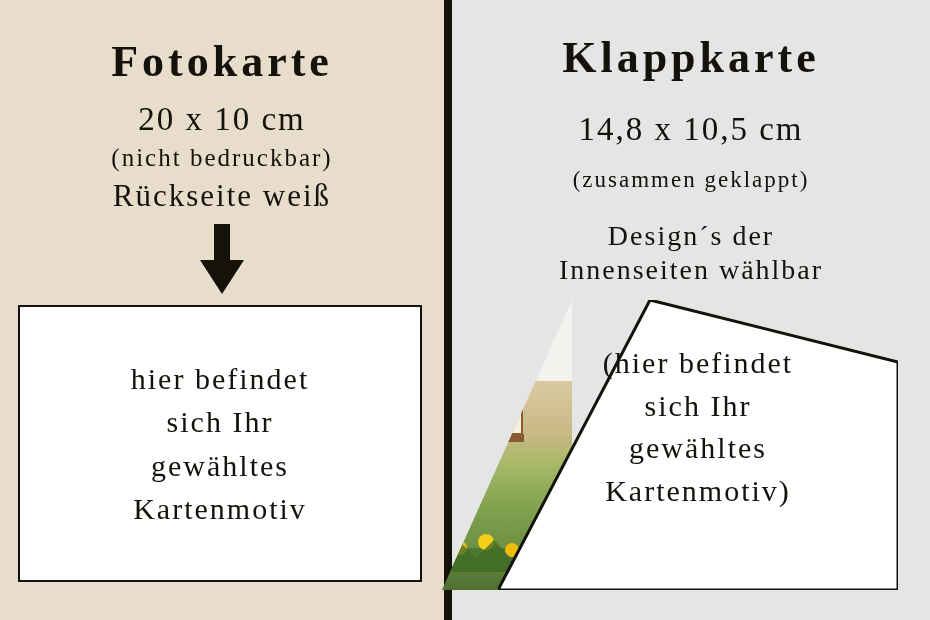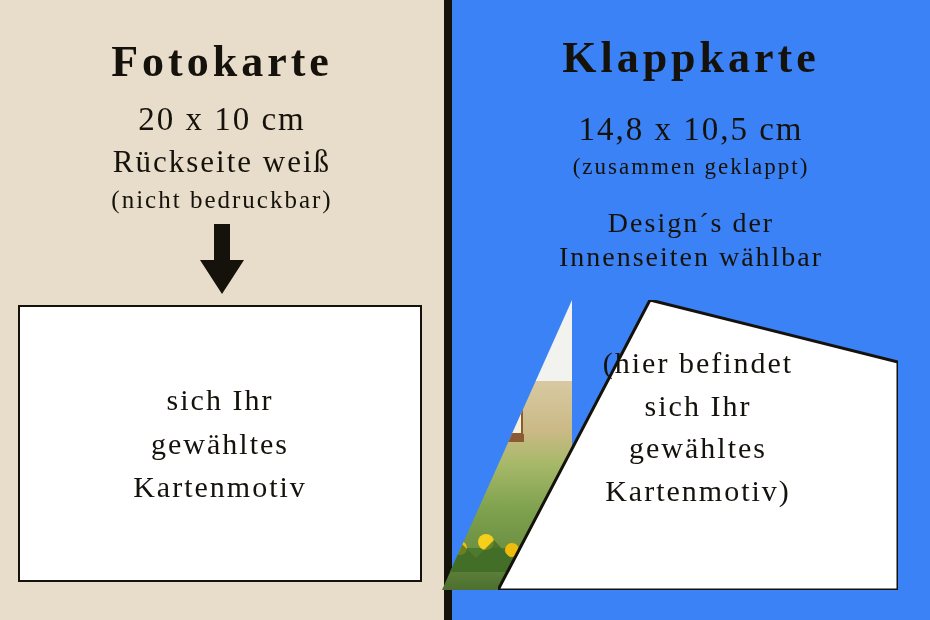--- a/index.html
+++ b/index.html
@@ -29,21 +29,21 @@
     width: 444px;
     background: #e8dccb;
   }
   .divider {
     width: 8px;
     background: #15120c;
     height: 100%;
   }
   .panel-right {
     width: 478px;
-    background: #3b82f6;
+    background: #e5e5e5;
     flex: 1 1 auto;
   }
 
   
   .title {
     text-align: center;
     font-weight: bold;
     letter-spacing: 4px;
     color: #15120c;
   }
@@ -71,21 +71,21 @@
   .noprint-left {
     font-size: 25px;
     margin-top: 6px;
   }
   .size-right {
     font-size: 33px;
     margin-top: 28px;
   }
   .folded-right {
     font-size: 23px;
-    margin-top: 6px;
+    margin-top: 19px;
     text-align: center;
   }
   .designs-right {
     font-size: 28px;
     line-height: 1.22;
     margin-top: 26px;
   }
 
   
   .arrow-wrap {
@@ -194,31 +194,32 @@
   }
 </style>
 </head>
 <body>
 
 <div class="canvas">
 
   <div class="panel panel-left">
     <div class="title title-left">Fotokarte</div>
     <div class="subline size-left">20 x 10 cm</div>
+    <div class="subline noprint-left">(nicht bedruckbar)</div>
     <div class="subline back-left">Rückseite weiß</div>
-    <div class="subline noprint-left">(nicht bedruckbar)</div>
 
     <div class="arrow-wrap">
       <svg class="arrow" viewBox="0 0 56 72">
         <polygon points="20,0 36,0 36,36 50,36 28,70 6,36 20,36" fill="#15120c"></polygon>
       </svg>
     </div>
 
     <div class="card-left">
       <div class="card-left-text">
+        <div>hier befindet</div>
         <div>sich Ihr</div>
         <div>gewähltes</div>
         <div>Kartenmotiv</div>
       </div>
     </div>
   </div>
 
   <div class="divider"></div>
 
   <div class="panel panel-right">

